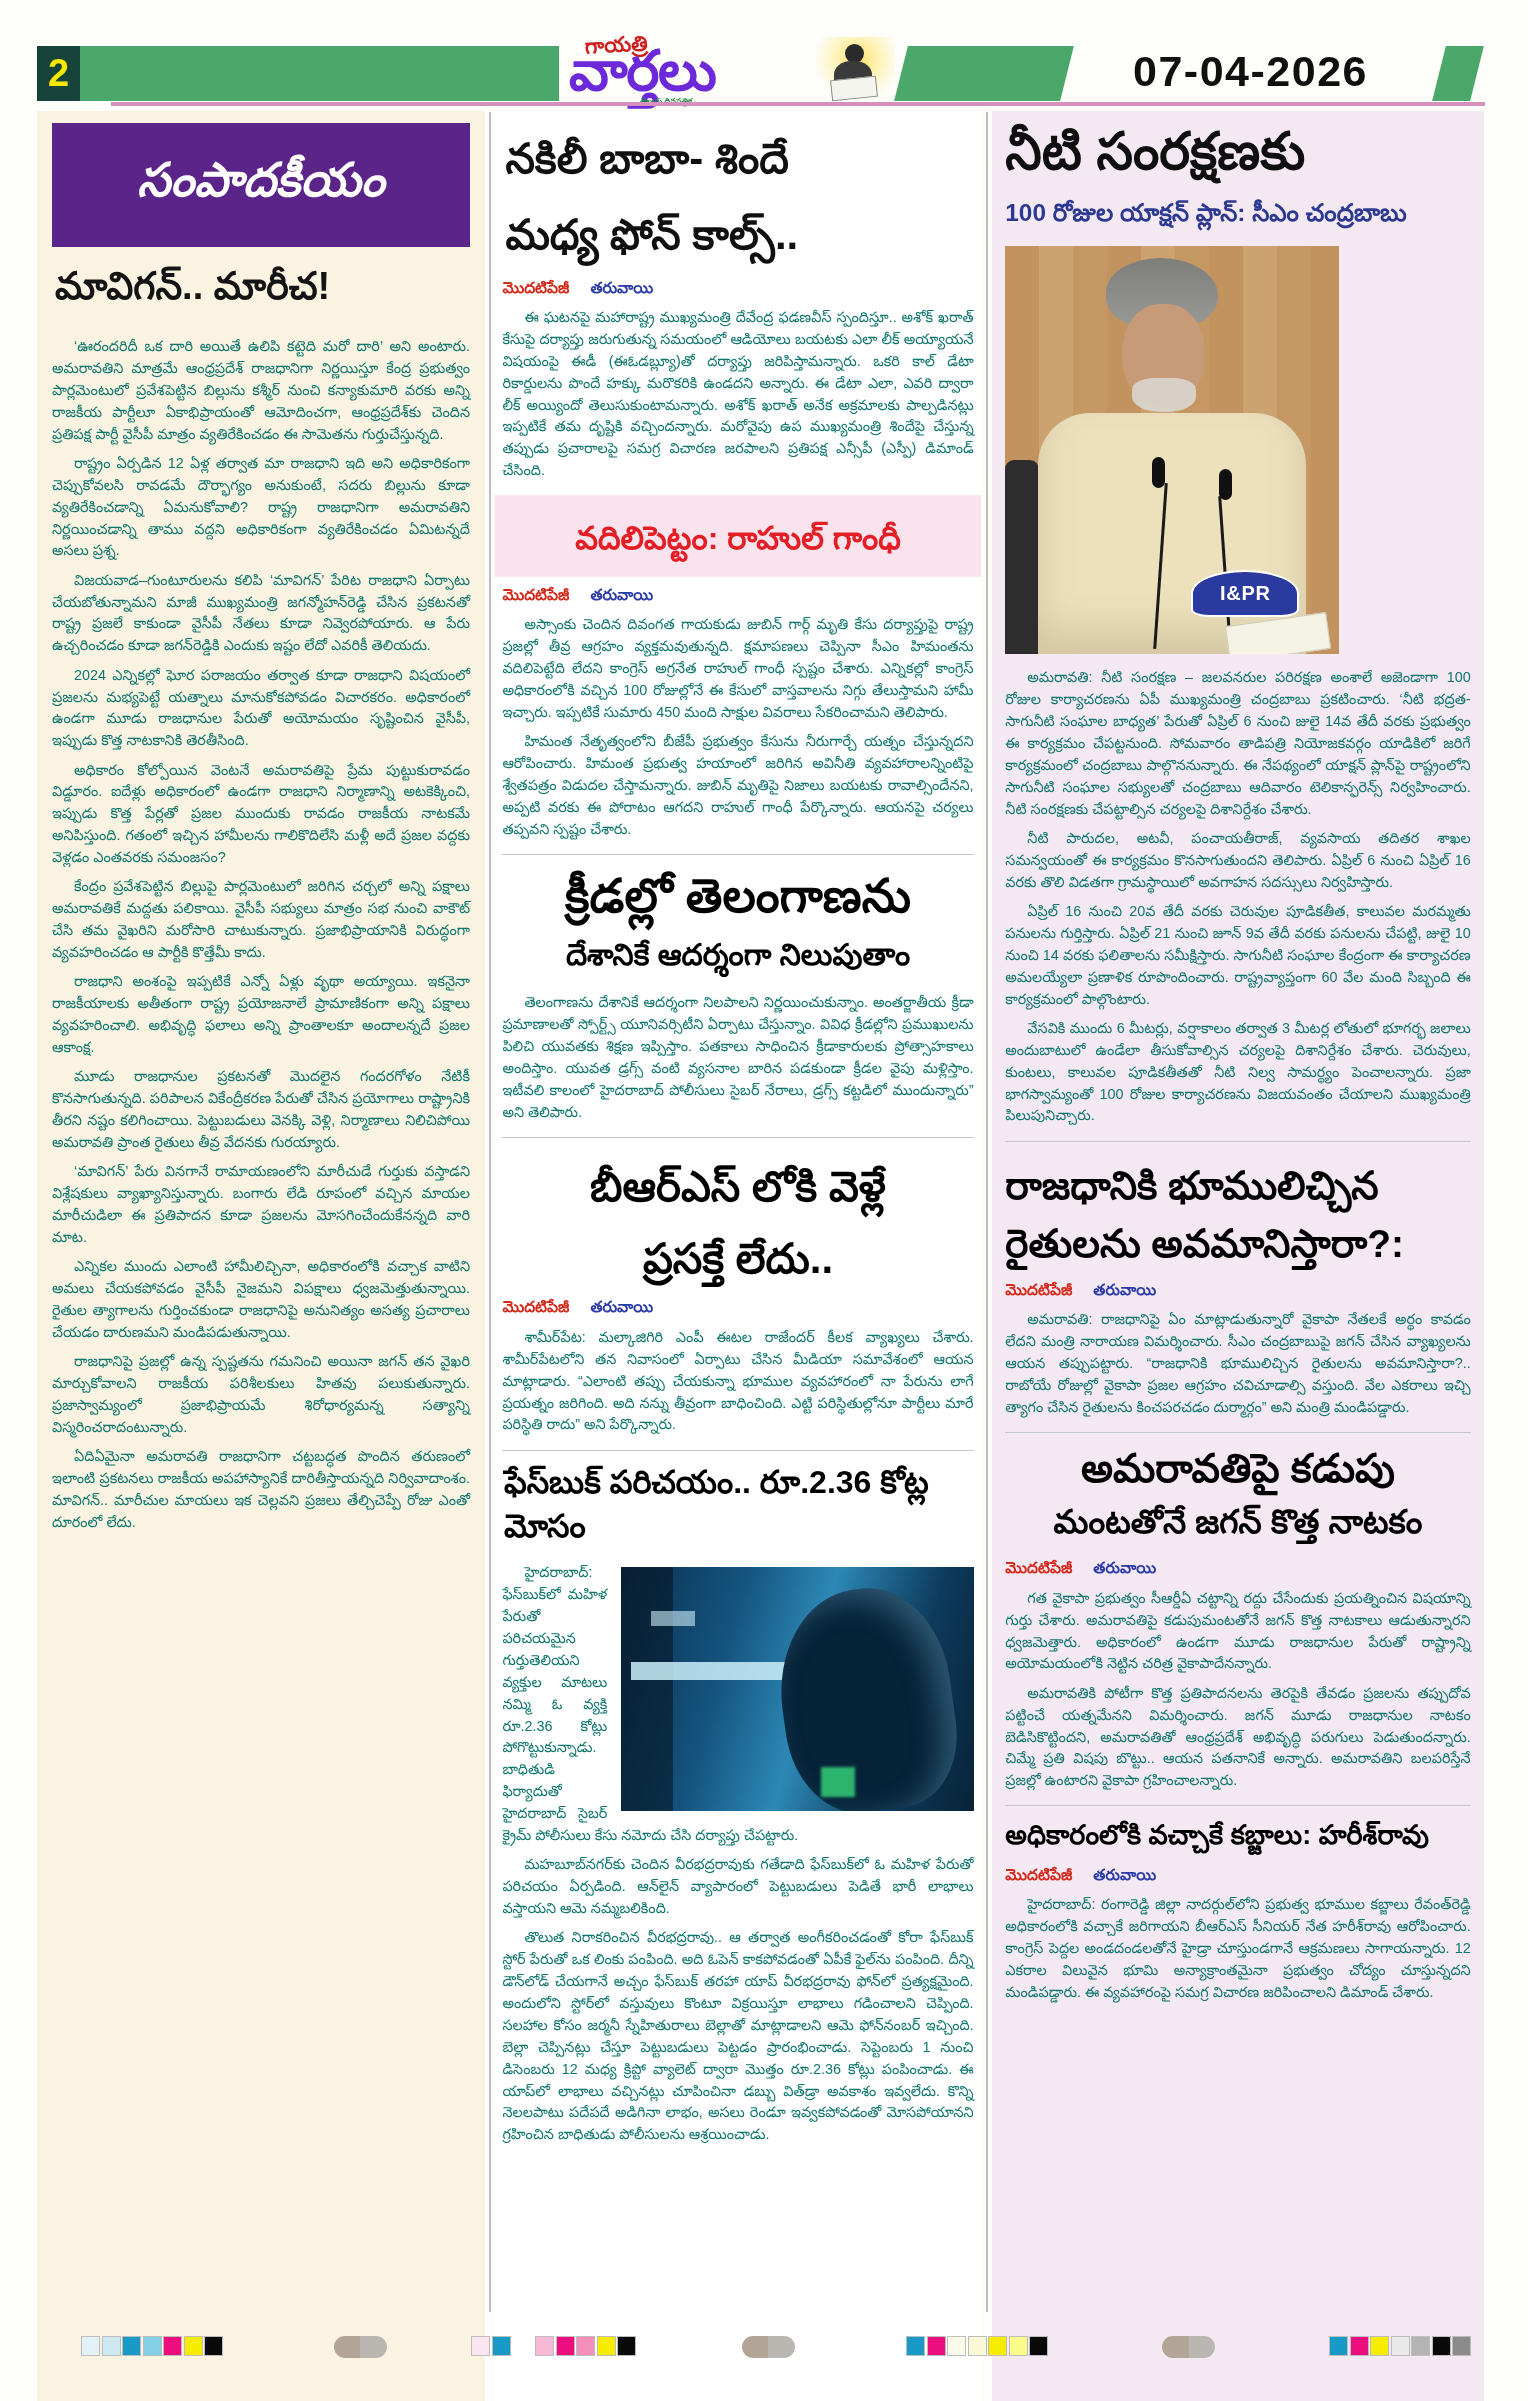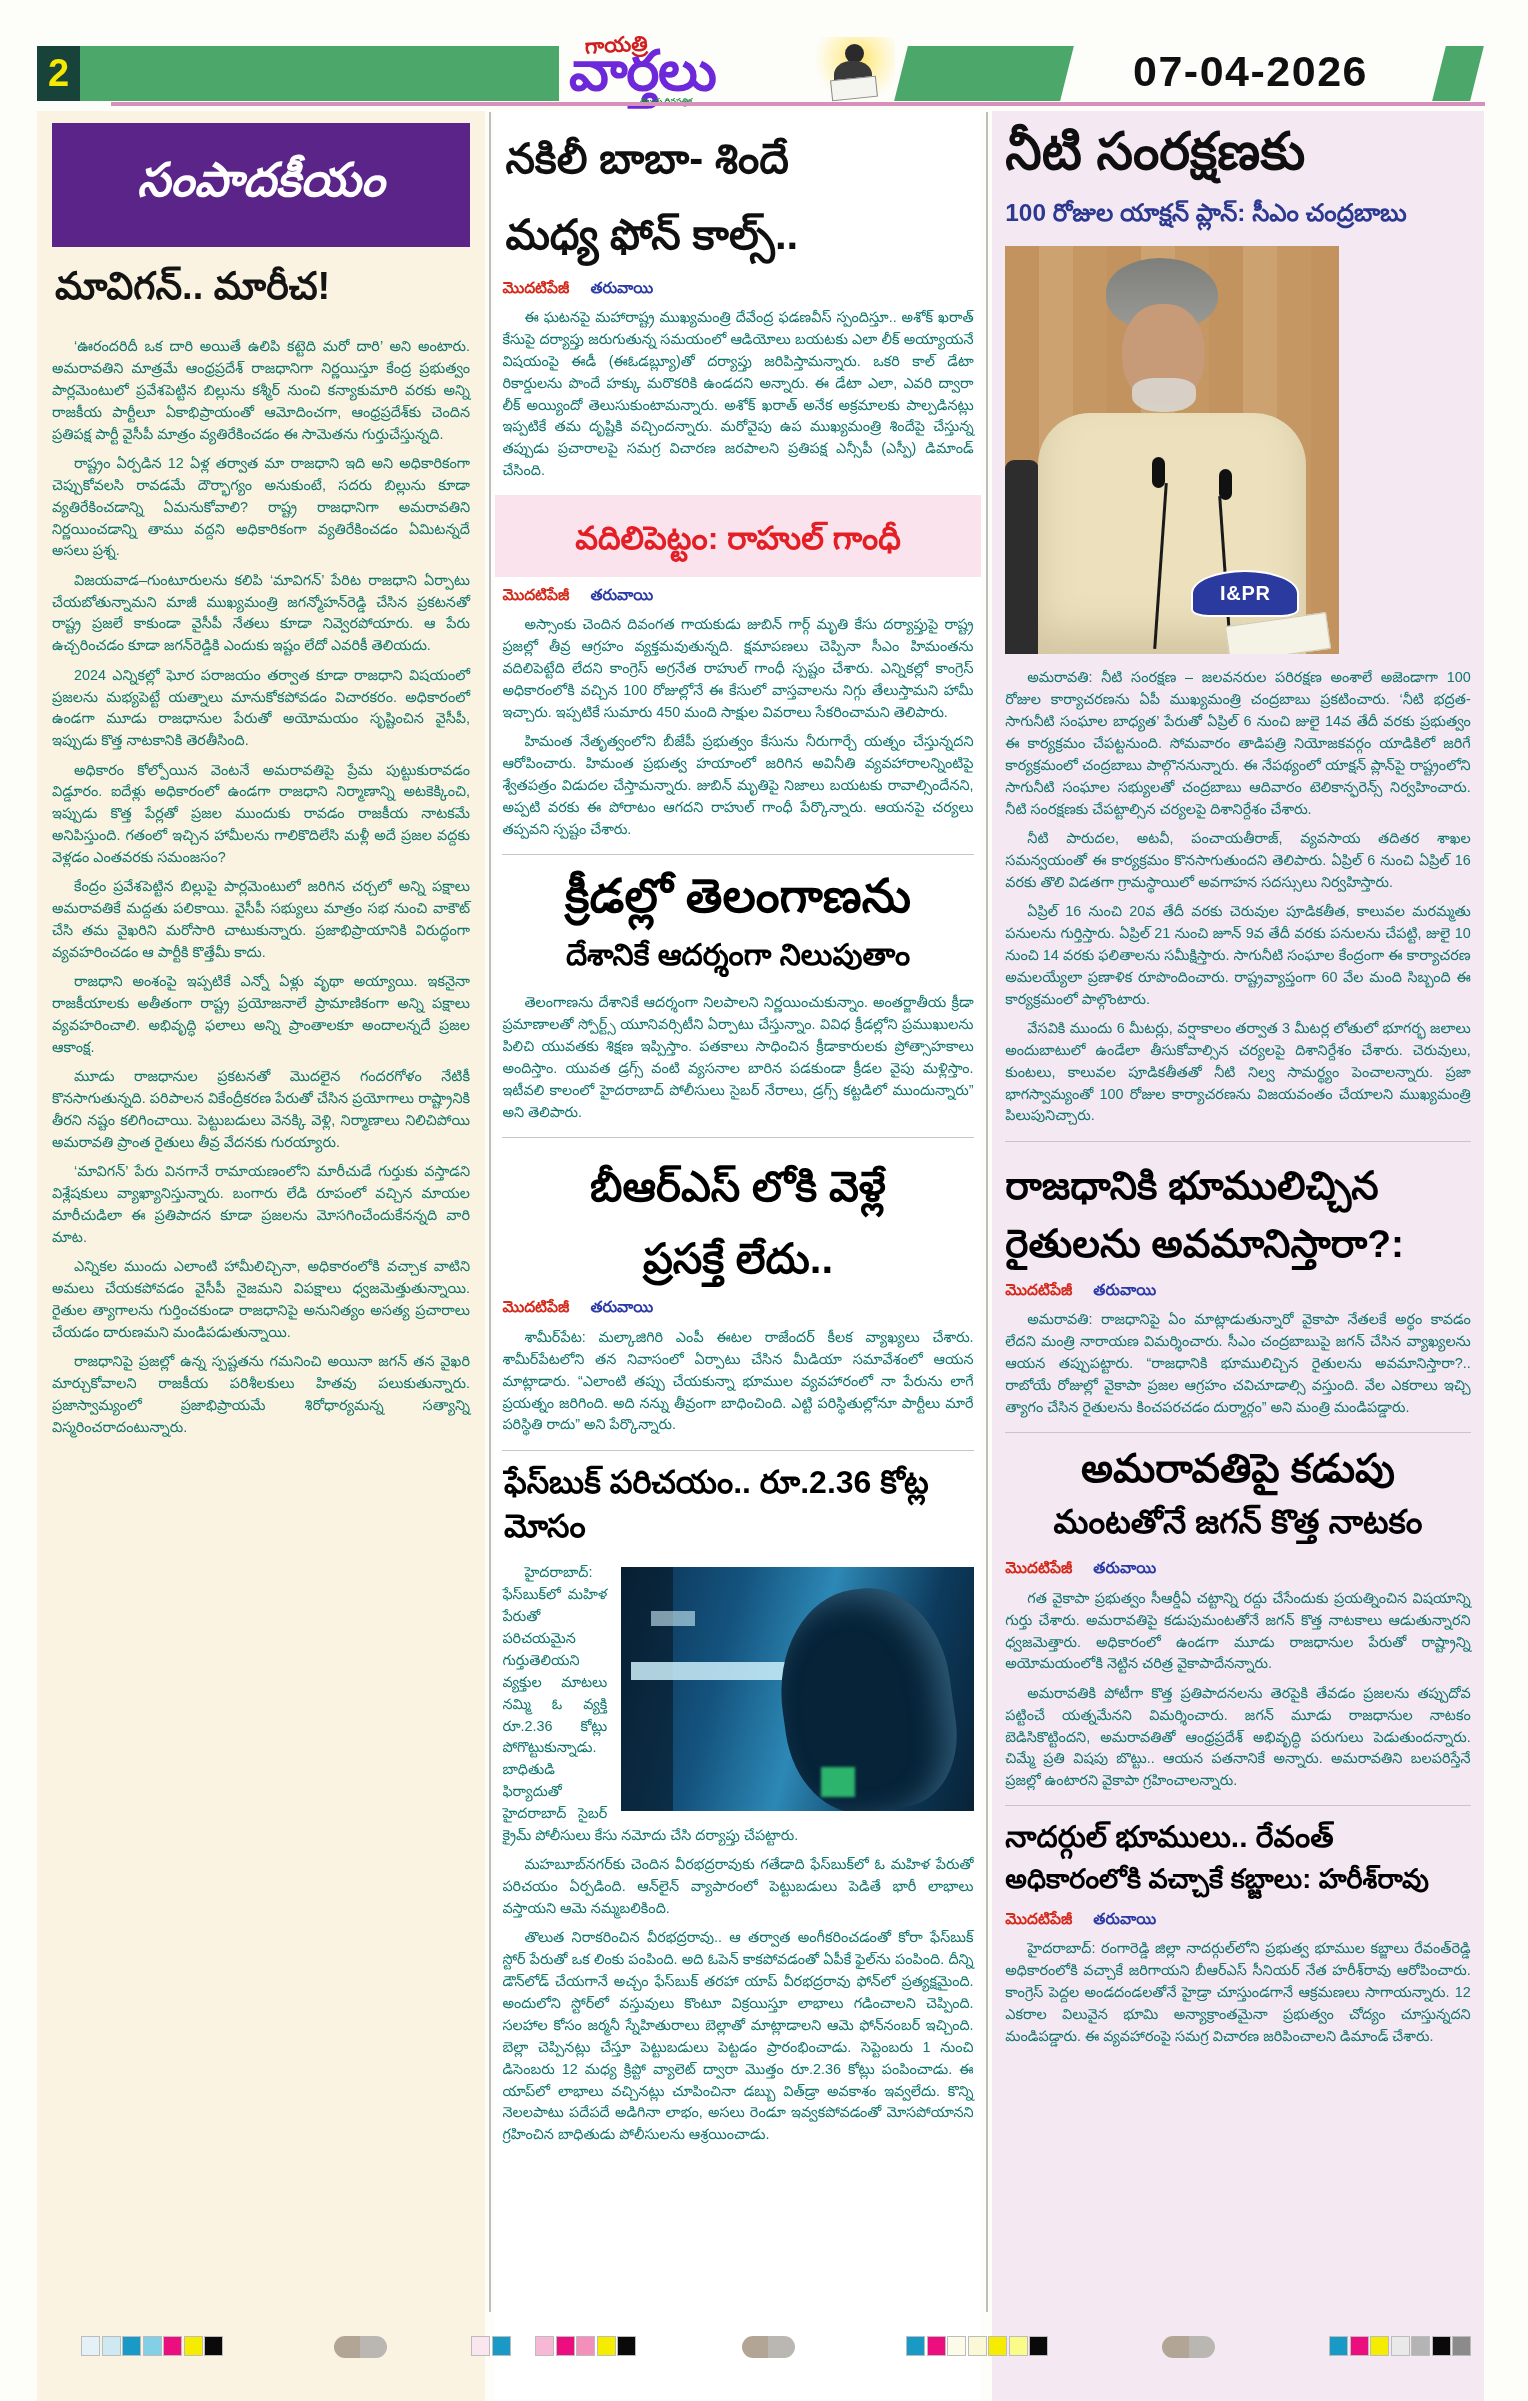--- a/index.html
+++ b/index.html
@@ -125,20 +125,21 @@
         <p>రాష్ట్రం ఏర్పడిన 12 ఏళ్ల తర్వాత మా రాజధాని ఇది అని అధికారికంగా చెప్పుకోవలసి రావడమే దౌర్భాగ్యం అనుకుంటే, సదరు బిల్లును కూడా వ్యతిరేకించడాన్ని ఏమనుకోవాలి? రాష్ట్ర రాజధానిగా అమరావతిని నిర్ణయించడాన్ని తాము వద్దని అధికారికంగా వ్యతిరేకించడం ఏమిటన్నదే అసలు ప్రశ్న.</p>
         <p>విజయవాడ–గుంటూరులను కలిపి ‘మావిగన్’ పేరిట రాజధాని ఏర్పాటు చేయబోతున్నామని మాజీ ముఖ్యమంత్రి జగన్మోహన్‌రెడ్డి చేసిన ప్రకటనతో రాష్ట్ర ప్రజలే కాకుండా వైసీపీ నేతలు కూడా నివ్వెరపోయారు. ఆ పేరు ఉచ్చరించడం కూడా జగన్‌రెడ్డికి ఎందుకు ఇష్టం లేదో ఎవరికీ తెలియదు.</p>
         <p>2024 ఎన్నికల్లో ఘోర పరాజయం తర్వాత కూడా రాజధాని విషయంలో ప్రజలను మభ్యపెట్టే యత్నాలు మానుకోకపోవడం విచారకరం. అధికారంలో ఉండగా మూడు రాజధానుల పేరుతో అయోమయం సృష్టించిన వైసీపీ, ఇప్పుడు కొత్త నాటకానికి తెరతీసింది.</p>
         <p>అధికారం కోల్పోయిన వెంటనే అమరావతిపై ప్రేమ పుట్టుకురావడం విడ్డూరం. ఐదేళ్లు అధికారంలో ఉండగా రాజధాని నిర్మాణాన్ని అటకెక్కించి, ఇప్పుడు కొత్త పేర్లతో ప్రజల ముందుకు రావడం రాజకీయ నాటకమే అనిపిస్తుంది. గతంలో ఇచ్చిన హామీలను గాలికొదిలేసి మళ్లీ అదే ప్రజల వద్దకు వెళ్లడం ఎంతవరకు సమంజసం?</p>
         <p>కేంద్రం ప్రవేశపెట్టిన బిల్లుపై పార్లమెంటులో జరిగిన చర్చలో అన్ని పక్షాలు అమరావతికే మద్దతు పలికాయి. వైసీపీ సభ్యులు మాత్రం సభ నుంచి వాకౌట్ చేసి తమ వైఖరిని మరోసారి చాటుకున్నారు. ప్రజాభిప్రాయానికి విరుద్ధంగా వ్యవహరించడం ఆ పార్టీకి కొత్తేమీ కాదు.</p>
         <p>రాజధాని అంశంపై ఇప్పటికే ఎన్నో ఏళ్లు వృథా అయ్యాయి. ఇకనైనా రాజకీయాలకు అతీతంగా రాష్ట్ర ప్రయోజనాలే ప్రామాణికంగా అన్ని పక్షాలు వ్యవహరించాలి. అభివృద్ధి ఫలాలు అన్ని ప్రాంతాలకూ అందాలన్నదే ప్రజల ఆకాంక్ష.</p>
         <p>మూడు రాజధానుల ప్రకటనతో మొదలైన గందరగోళం నేటికీ కొనసాగుతున్నది. పరిపాలన వికేంద్రీకరణ పేరుతో చేసిన ప్రయోగాలు రాష్ట్రానికి తీరని నష్టం కలిగించాయి. పెట్టుబడులు వెనక్కి వెళ్లి, నిర్మాణాలు నిలిచిపోయి అమరావతి ప్రాంత రైతులు తీవ్ర వేదనకు గురయ్యారు.</p>
         <p>‘మావిగన్’ పేరు వినగానే రామాయణంలోని మారీచుడే గుర్తుకు వస్తాడని విశ్లేషకులు వ్యాఖ్యానిస్తున్నారు. బంగారు లేడి రూపంలో వచ్చిన మాయల మారీచుడిలా ఈ ప్రతిపాదన కూడా ప్రజలను మోసగించేందుకేనన్నది వారి మాట.</p>
         <p>ఎన్నికల ముందు ఎలాంటి హామీలిచ్చినా, అధికారంలోకి వచ్చాక వాటిని అమలు చేయకపోవడం వైసీపీ నైజమని విపక్షాలు ధ్వజమెత్తుతున్నాయి. రైతుల త్యాగాలను గుర్తించకుండా రాజధానిపై అనునిత్యం అసత్య ప్రచారాలు చేయడం దారుణమని మండిపడుతున్నాయి.</p>
         <p>రాజధానిపై ప్రజల్లో ఉన్న స్పష్టతను గమనించి అయినా జగన్ తన వైఖరి మార్చుకోవాలని రాజకీయ పరిశీలకులు హితవు పలుకుతున్నారు. ప్రజాస్వామ్యంలో ప్రజాభిప్రాయమే శిరోధార్యమన్న సత్యాన్ని విస్మరించరాదంటున్నారు.</p>
+        <p>ఏదిఏమైనా అమరావతి రాజధానిగా చట్టబద్ధత పొందిన తరుణంలో ఇలాంటి ప్రకటనలు రాజకీయ అపహాస్యానికే దారితీస్తాయన్నది నిర్వివాదాంశం. మావిగన్.. మారీచుల మాయలు ఇక చెల్లవని ప్రజలు తేల్చిచెప్పే రోజు ఎంతో దూరంలో లేదు.</p>
       </div>
   </div>
 
   <div class="vrule v1"></div>
   <div class="vrule v2"></div>
 
   <div class="col col-mid">
 
     <div>
       <div class="mid-h1">
@@ -260,21 +261,20 @@
       </div>
       <div class="bodytext">
           <p>గత వైకాపా ప్రభుత్వం సీఆర్డీఏ చట్టాన్ని రద్దు చేసేందుకు ప్రయత్నించిన విషయాన్ని గుర్తు చేశారు. అమరావతిపై కడుపుమంటతోనే జగన్ కొత్త నాటకాలు ఆడుతున్నారని ధ్వజమెత్తారు. అధికారంలో ఉండగా మూడు రాజధానుల పేరుతో రాష్ట్రాన్ని అయోమయంలోకి నెట్టిన చరిత్ర వైకాపాదేనన్నారు.</p>
           <p>అమరావతికి పోటీగా కొత్త ప్రతిపాదనలను తెరపైకి తేవడం ప్రజలను తప్పుదోవ పట్టించే యత్నమేనని విమర్శించారు. జగన్ మూడు రాజధానుల నాటకం బెడిసికొట్టిందని, అమరావతితో ఆంధ్రప్రదేశ్ అభివృద్ధి పరుగులు పెడుతుందన్నారు. చిమ్మే ప్రతి విషపు బొట్టు.. ఆయన పతనానికే అన్నారు. అమరావతిని బలపరిస్తేనే ప్రజల్లో ఉంటారని వైకాపా గ్రహించాలన్నారు.</p>
         </div>
     </div>
 
     <hr class="hrline">
 
     <div>
-      <div class="r-h4a">నాదర్గుల్ భూములు.. రేవంత్</div>
       <div class="r-h4b">అధికారంలోకి వచ్చాకే కబ్జాలు: హరీశ్‌రావు</div>
       <div class="byline">
         <span class="by-red">మొదటిపేజీ</span><span class="by-blue">తరువాయి</span>
       </div>
       <div class="bodytext">
           <p>హైదరాబాద్: రంగారెడ్డి జిల్లా నాదర్గుల్‌లోని ప్రభుత్వ భూముల కబ్జాలు రేవంత్‌రెడ్డి అధికారంలోకి వచ్చాకే జరిగాయని బీఆర్ఎస్ సీనియర్ నేత హరీశ్‌రావు ఆరోపించారు. కాంగ్రెస్ పెద్దల అండదండలతోనే హైడ్రా చూస్తుండగానే ఆక్రమణలు సాగాయన్నారు. 12 ఎకరాల విలువైన భూమి అన్యాక్రాంతమైనా ప్రభుత్వం చోద్యం చూస్తున్నదని మండిపడ్డారు. ఈ వ్యవహారంపై సమగ్ర విచారణ జరిపించాలని డిమాండ్ చేశారు.</p>
         </div>
     </div>
   </div>
 

